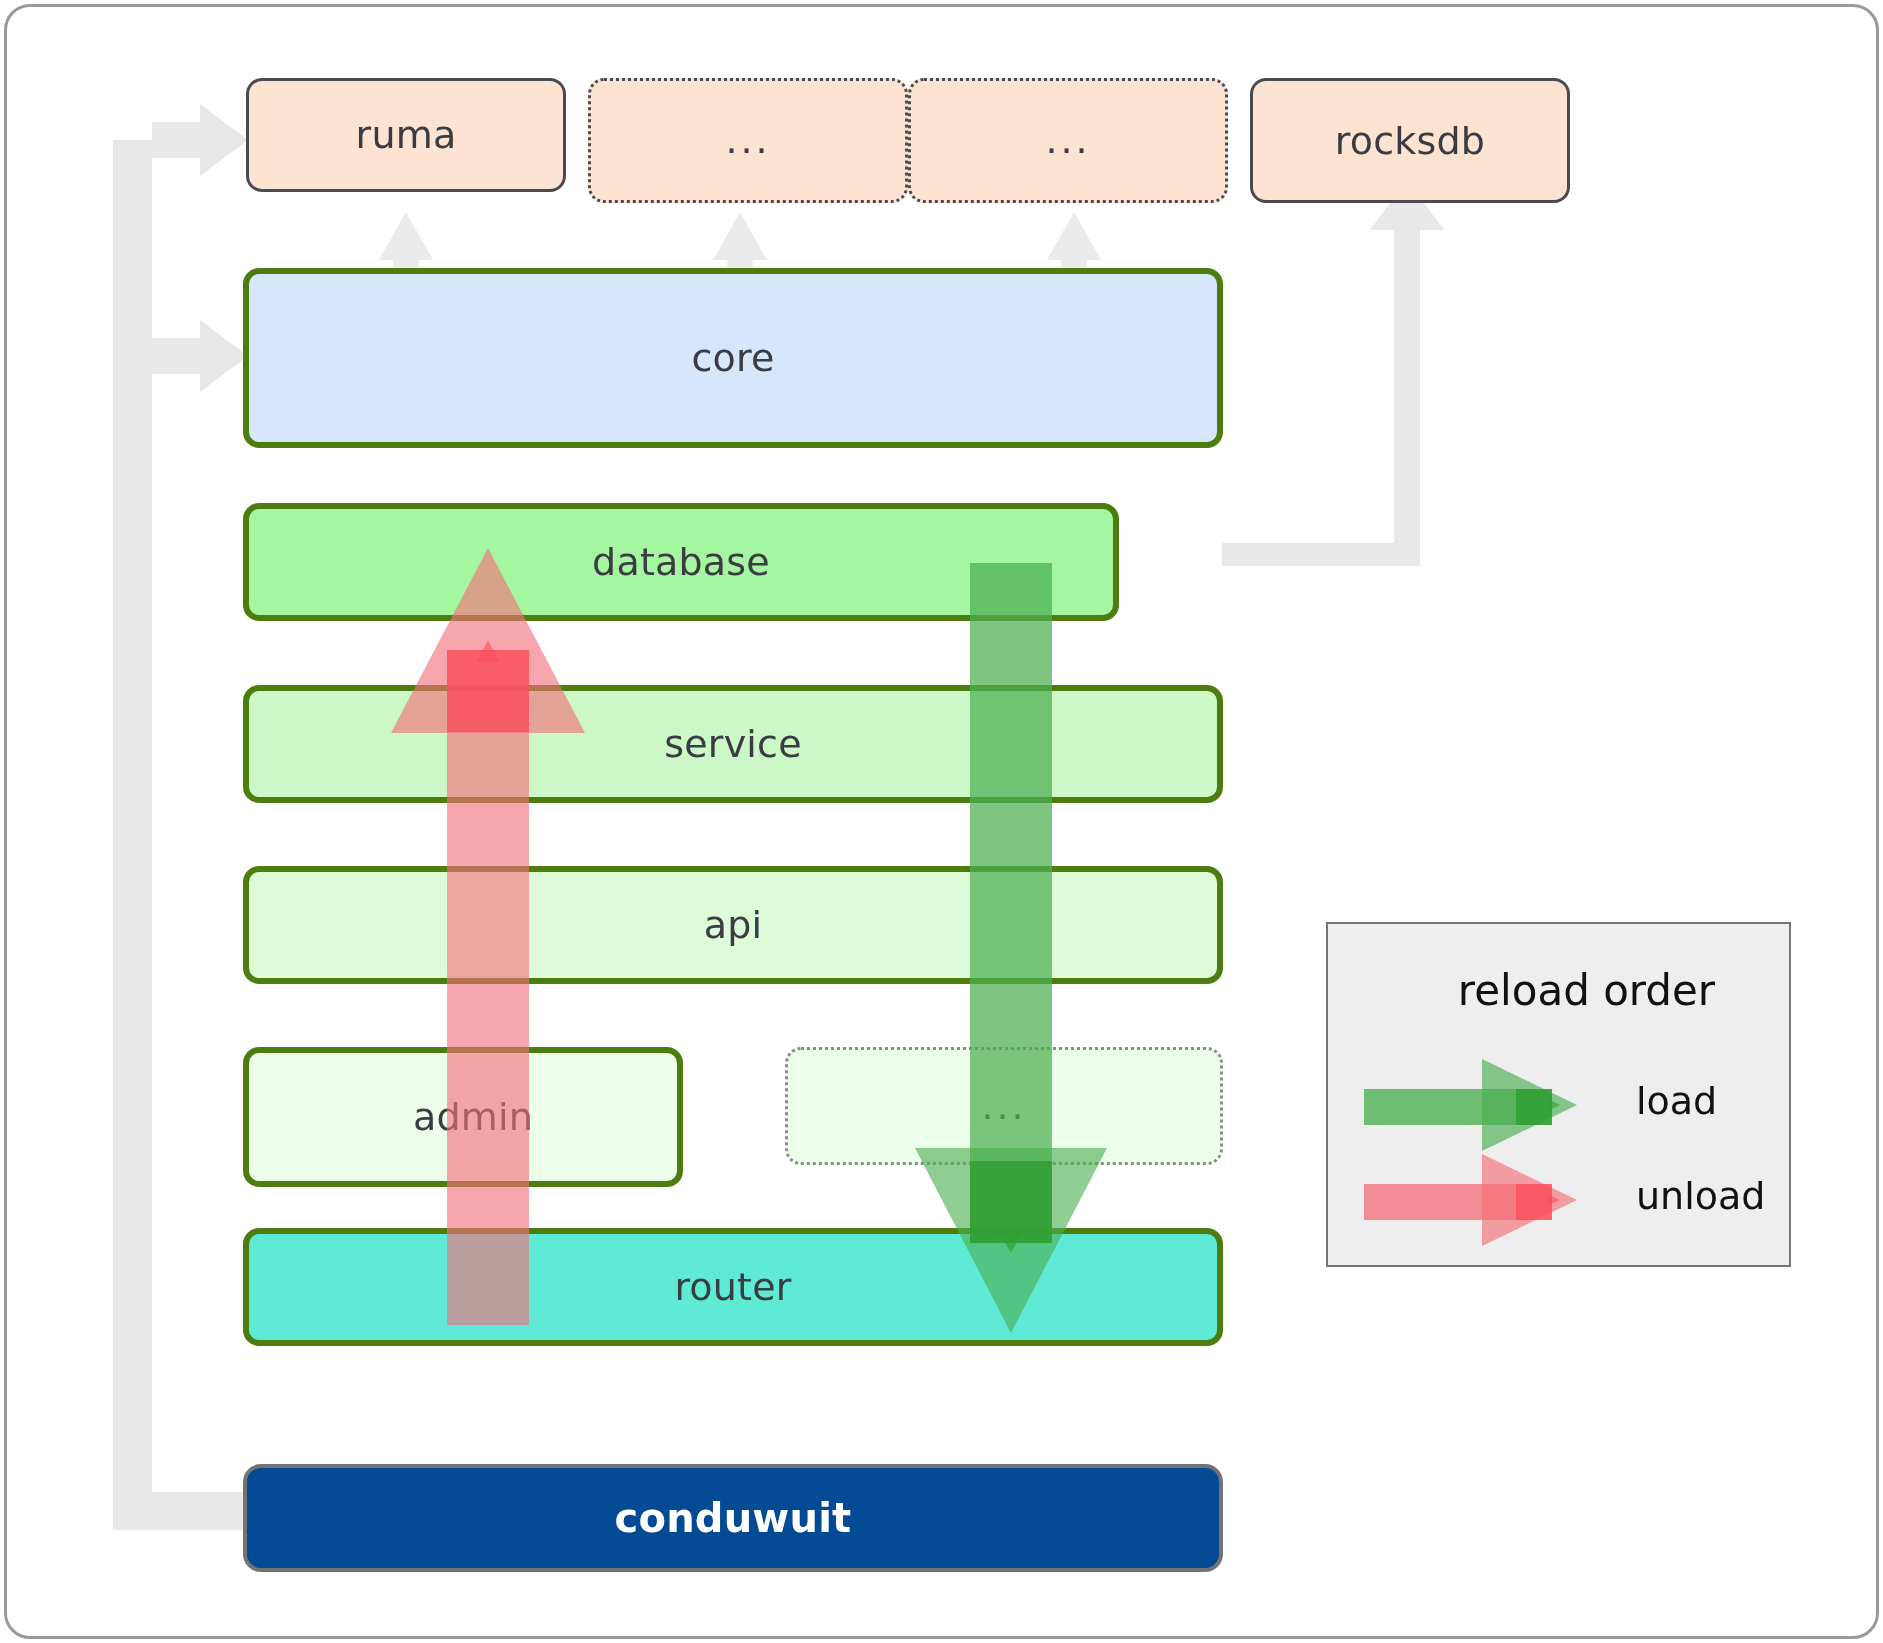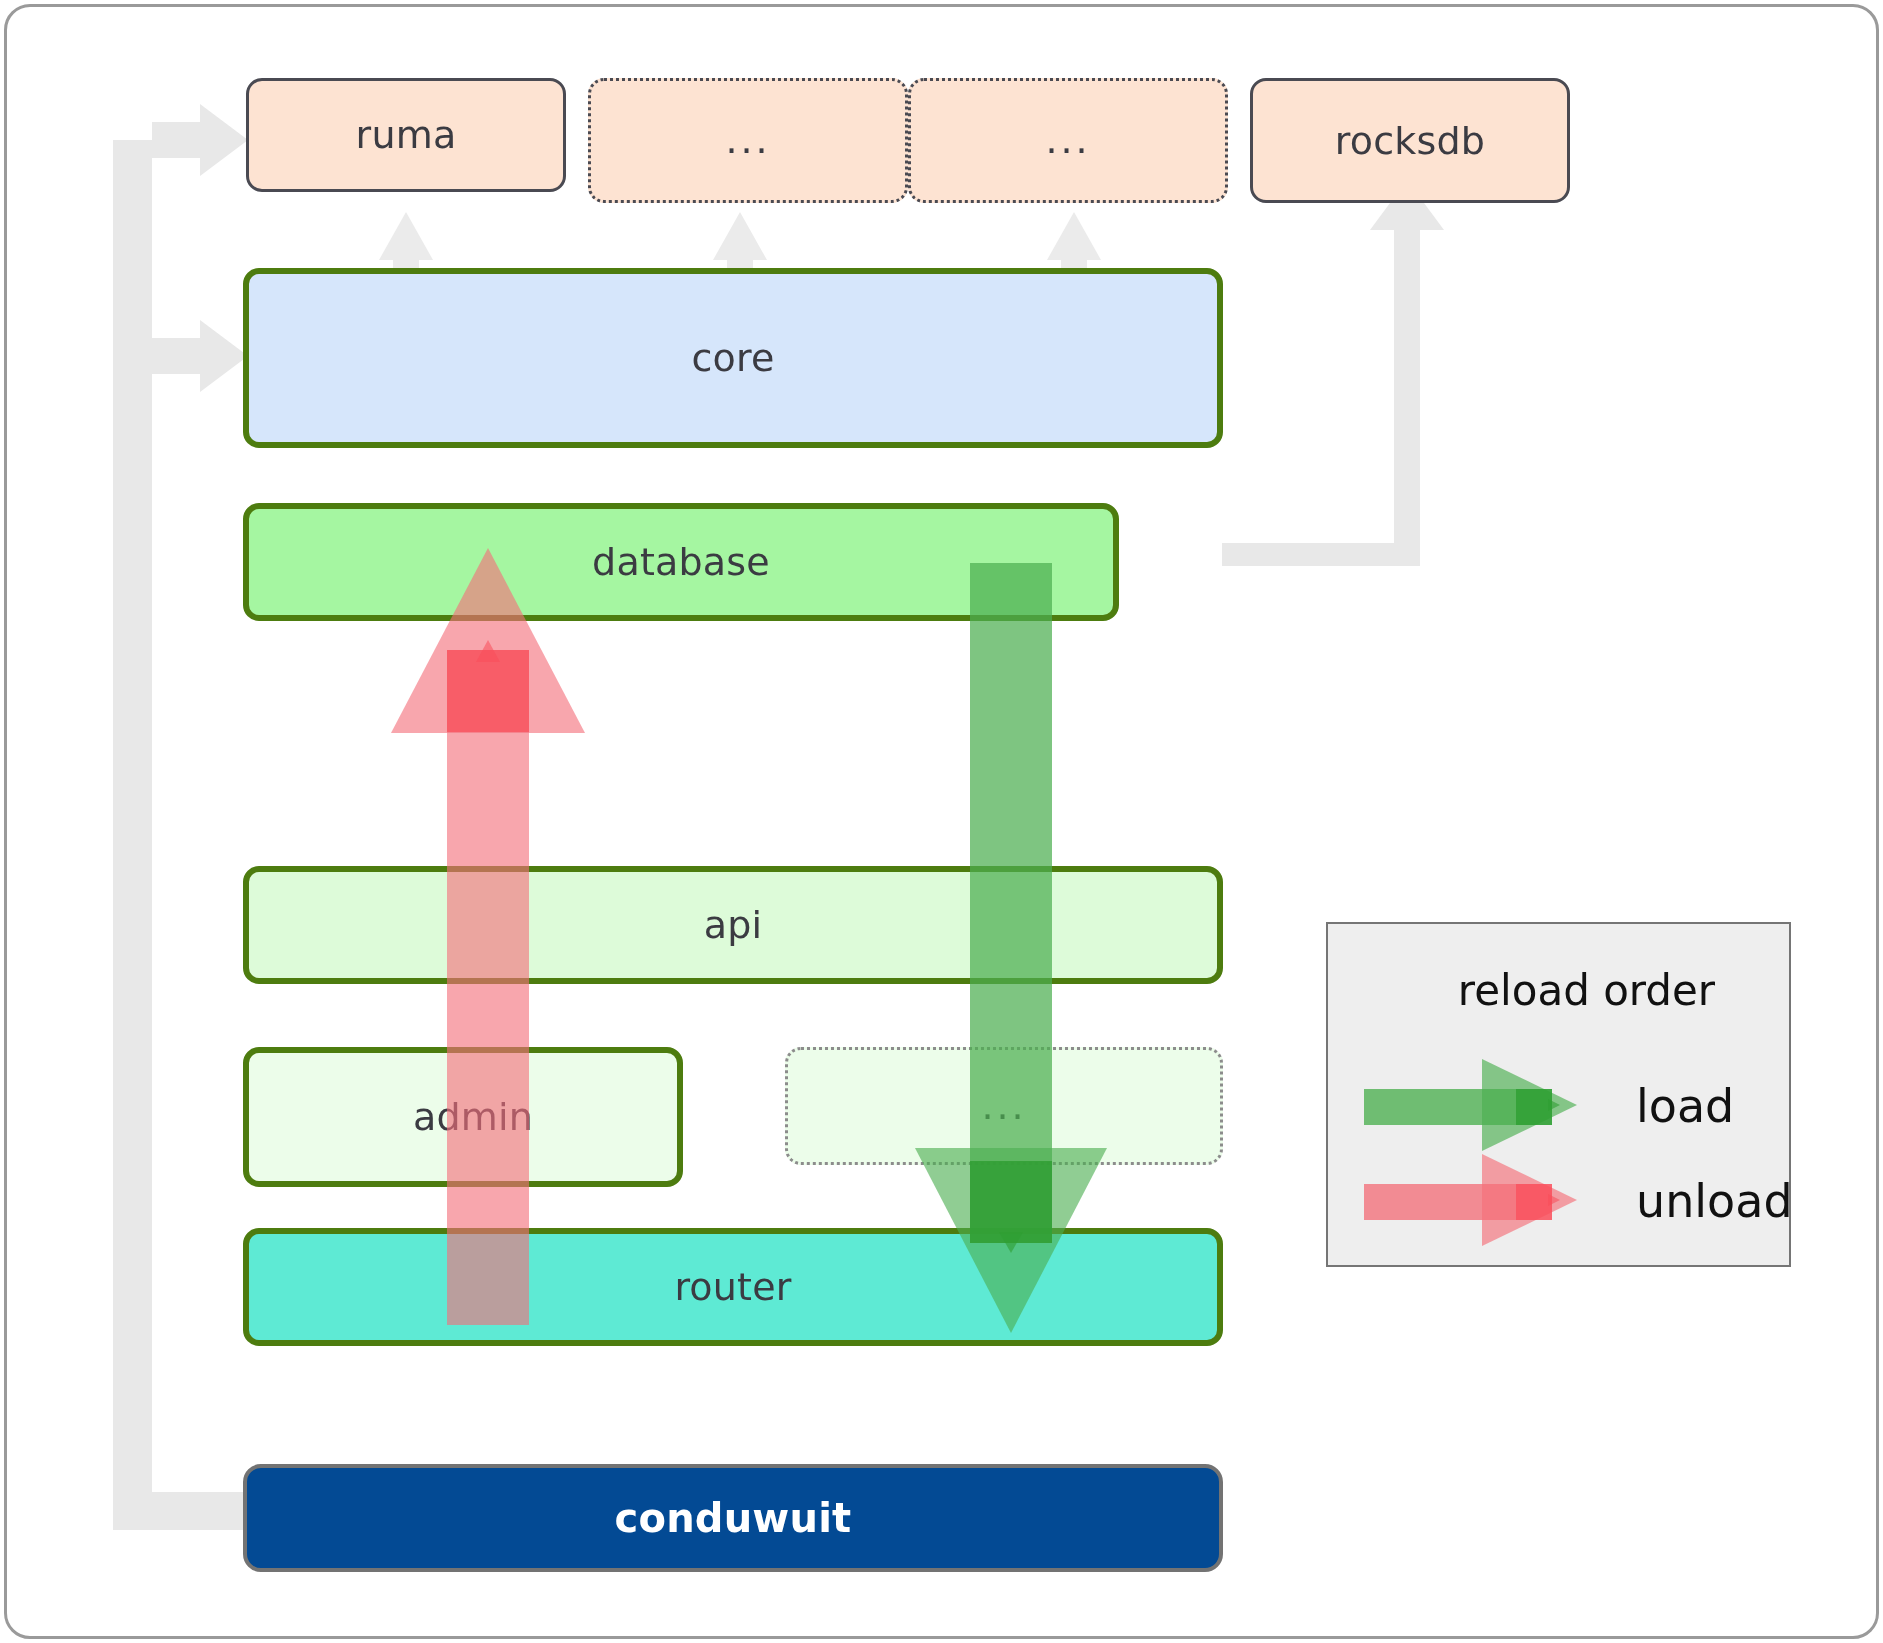--- a/index.html
+++ b/index.html
@@ -68,21 +68,21 @@
   .legend-title {
     position: absolute;
     width: 100%;
     top: 42px;
     text-align: center;
     font-size: 42px;
     color: #111111;
   }
   .legend-label {
     position: absolute;
-    font-size: 46px;
+    font-size: 38px;
     color: #111111;
   }
   .conduwuit-label {
     color: #ffffff;
     font-size: 40px;
     font-weight: bold;
   }
 </style>
 </head>
 <body>
@@ -137,20 +137,23 @@
   </div>
 
   <div class="node solid-gray" style="left:243px; top:268px; width:980px; height:180px; background:#d6e6fb;">
     <span>core</span>
   </div>
 
   <div class="node solid-gray" style="left:243px; top:503px; width:876px; height:118px; background:#a5f6a1;">
     <span>database</span>
   </div>
 
+  <div class="node solid-gray" style="left:243px; top:685px; width:980px; height:118px; background:#ccf8c8;">
+    <span>service</span>
+  </div>
 
   <div class="node solid-gray" style="left:243px; top:866px; width:980px; height:118px; background:#ddfbd9;">
     <span>api</span>
   </div>
 
   <div class="node solid-gray" style="left:243px; top:1047px; width:440px; height:140px; background:#ecfdea;padding-left:20px;">
     <span>admin</span>
   </div>
 
   <div class="node dotted-gray" style="left:785px; top:1047px; width:438px; height:118px; background:#ecfdea;">

